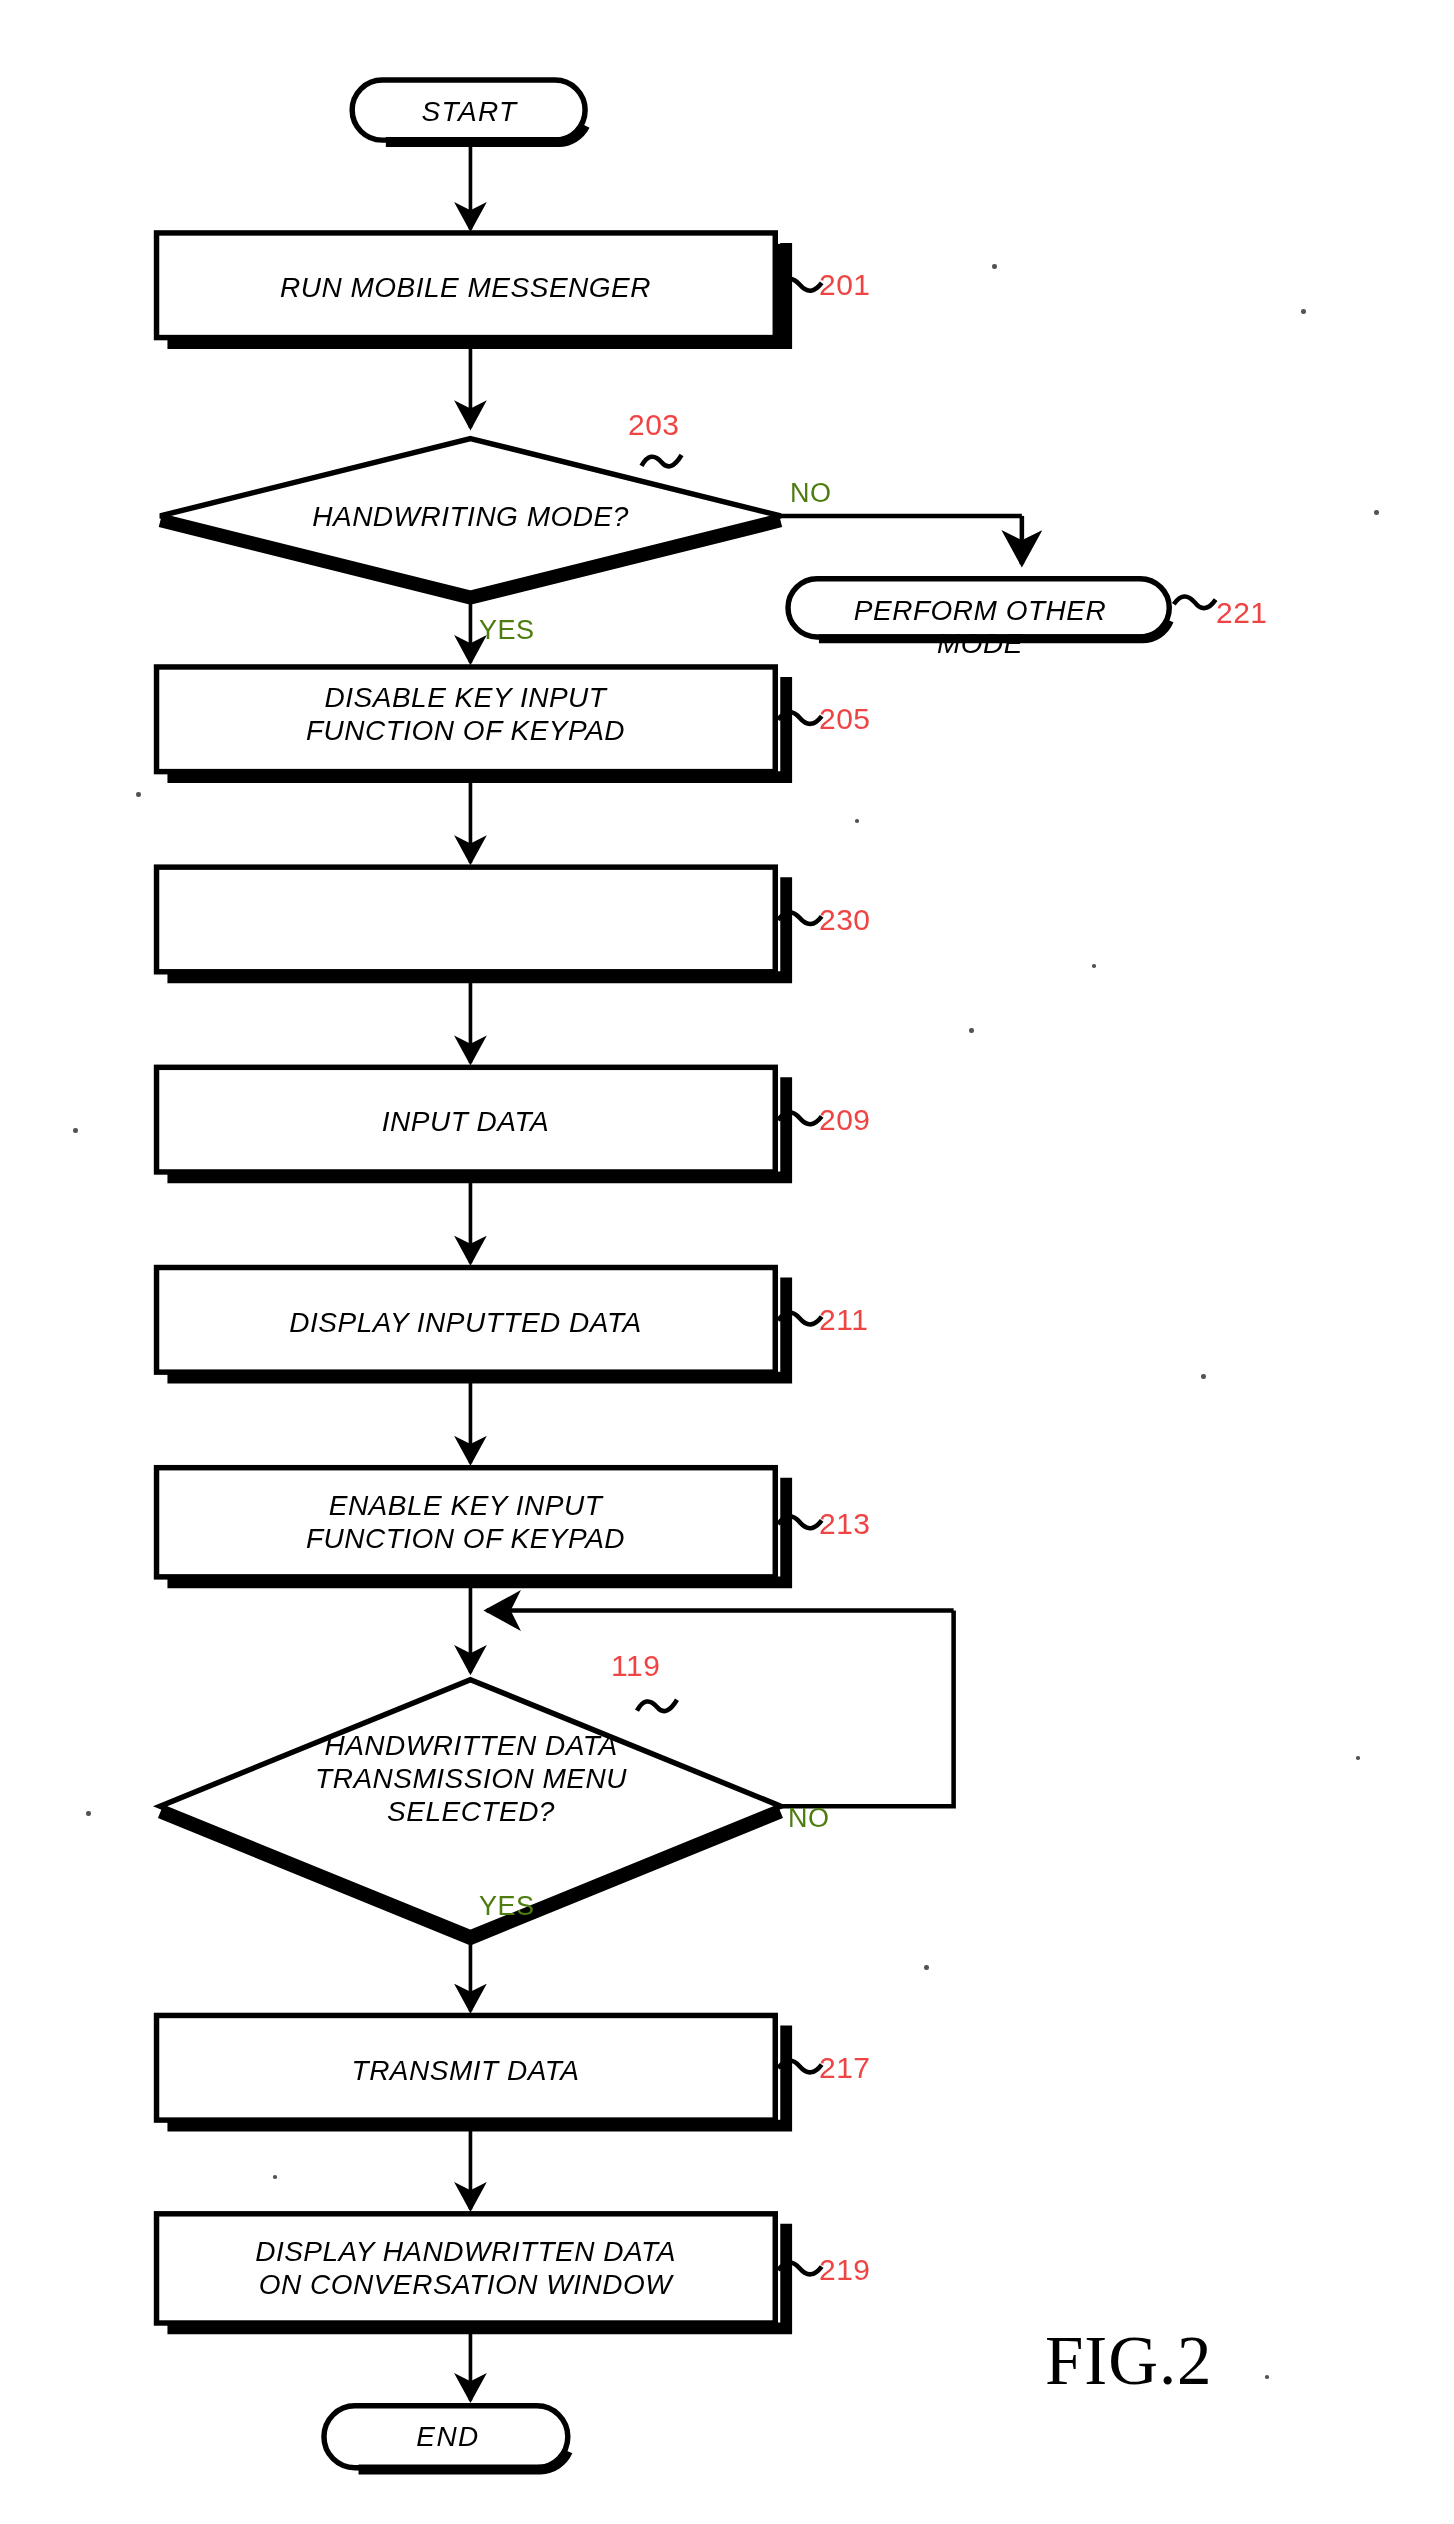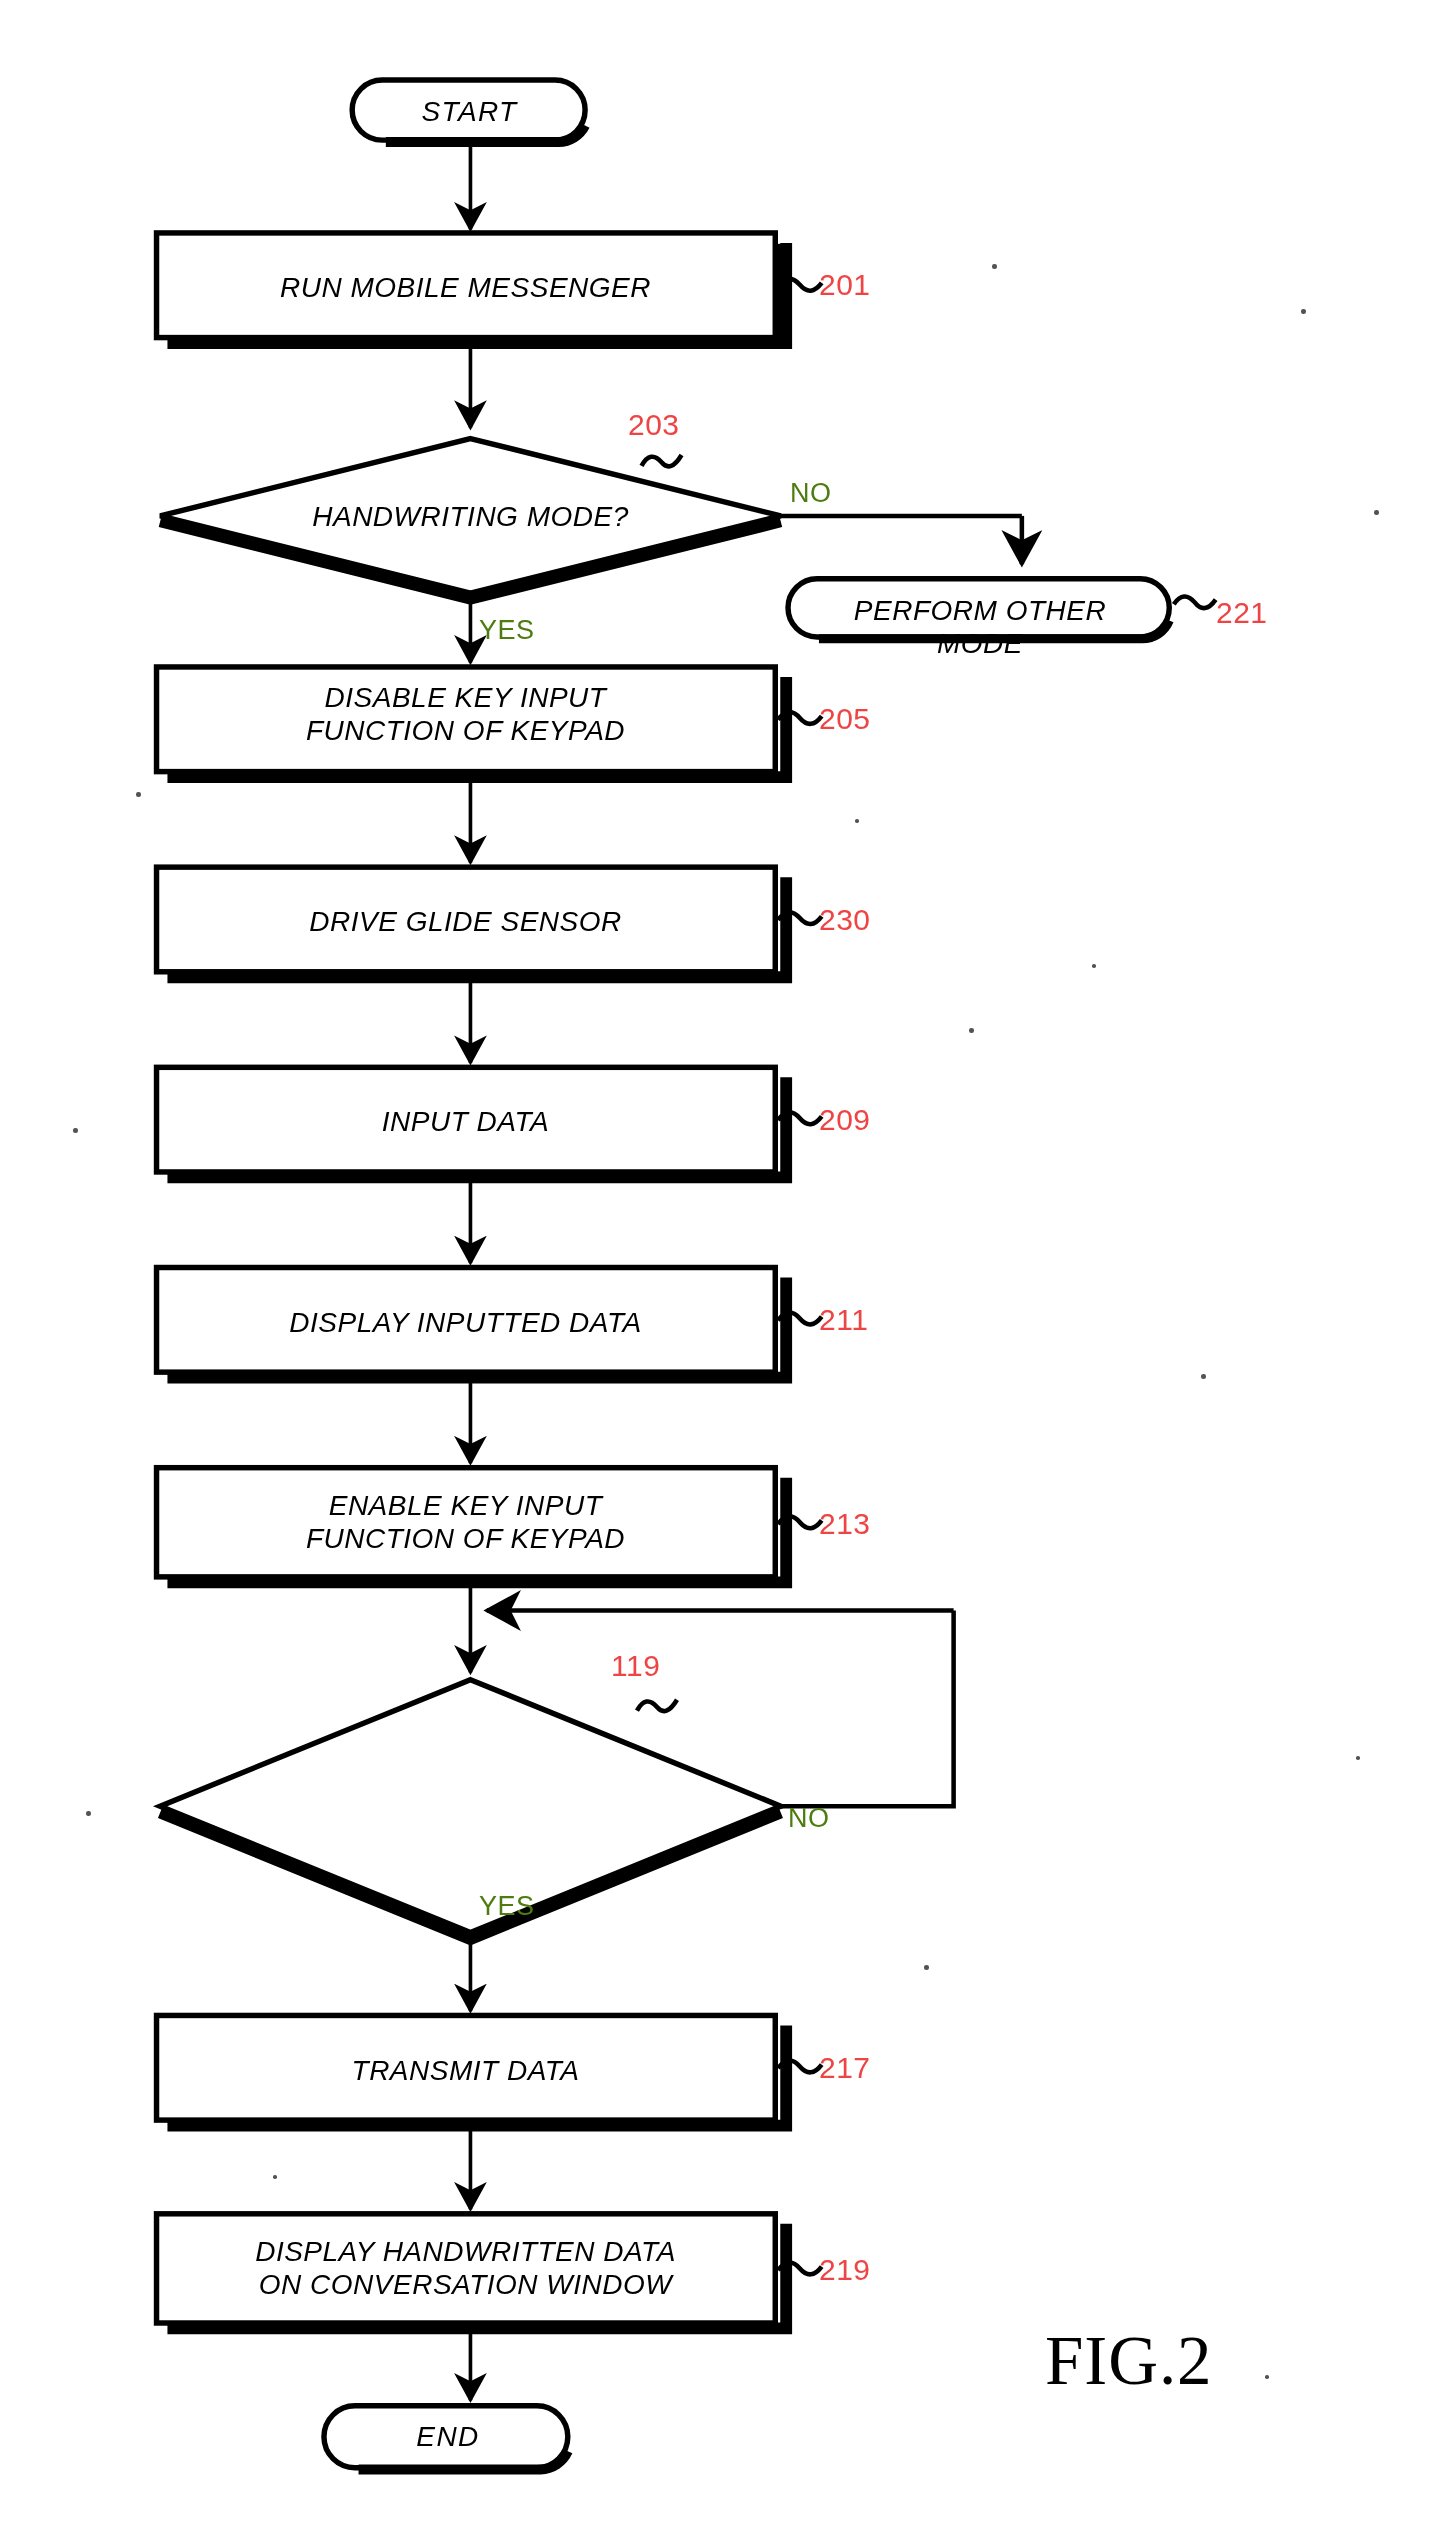--- a/index.html
+++ b/index.html
@@ -183,33 +183,35 @@
 
   <div class="node-label terminal-label" style="left:817px; top:594px; width:326px; letter-spacing:0.5px;">PERFORM OTHER MODE</div>
   <div class="ref-label" style="left:1216px; top:596px;">221</div>
 
   <div class="edge-label" style="left:479px; top:615px;">YES</div>
 
   <div class="node-label process-label" style="left:156px; top:681px; width:619px;">DISABLE KEY INPUT
 FUNCTION OF KEYPAD</div>
   <div class="ref-label" style="left:819px; top:702px;">205</div>
 
-  <div class="node-label process-label" style="left:156px; top:905px; width:619px;">DRIVE GLIDE SENSOR</div>
   <div class="ref-label" style="left:819px; top:903px;">230</div>
 
   <div class="node-label process-label" style="left:156px; top:1105px; width:619px;">INPUT DATA</div>
   <div class="ref-label" style="left:819px; top:1103px;">209</div>
 
   <div class="node-label process-label" style="left:156px; top:1306px; width:619px;">DISPLAY INPUTTED DATA</div>
   <div class="ref-label" style="left:819px; top:1303px;">211</div>
 
   <div class="node-label process-label" style="left:156px; top:1489px; width:619px;">ENABLE KEY INPUT
 FUNCTION OF KEYPAD</div>
   <div class="ref-label" style="left:819px; top:1507px;">213</div>
 
+  <div class="node-label decision-label" style="left:182px; top:1729px; width:578px;">HANDWRITTEN DATA
+TRANSMISSION MENU
+SELECTED?</div>
   <div class="ref-label" style="left:611px; top:1649px;">119</div>
 
   <div class="edge-label" style="left:788px; top:1803px;">NO</div>
 
   <div class="edge-label" style="left:479px; top:1891px;">YES</div>
 
   <div class="node-label process-label" style="left:156px; top:2054px; width:619px;">TRANSMIT DATA</div>
   <div class="ref-label" style="left:819px; top:2051px;">217</div>
 
   <div class="node-label process-label" style="left:156px; top:2235px; width:619px;">DISPLAY HANDWRITTEN DATA

